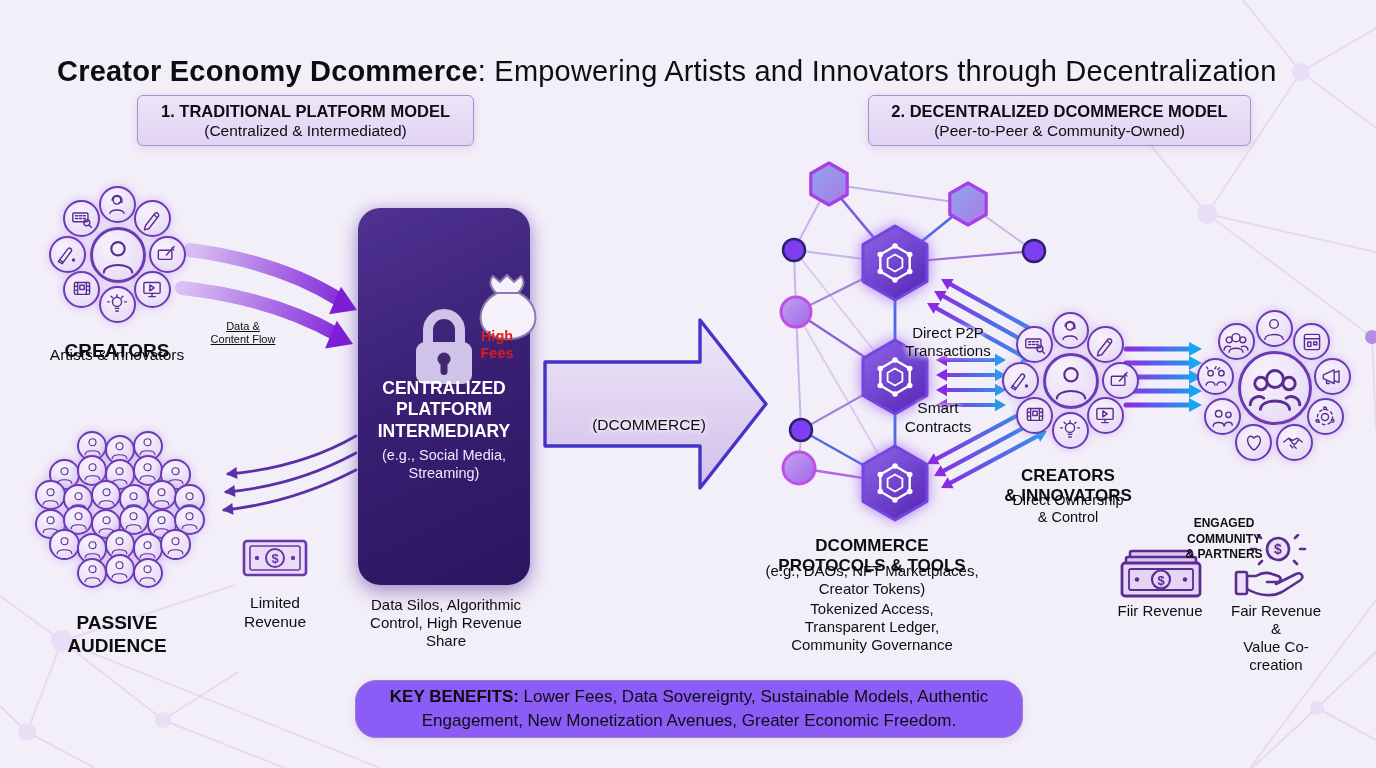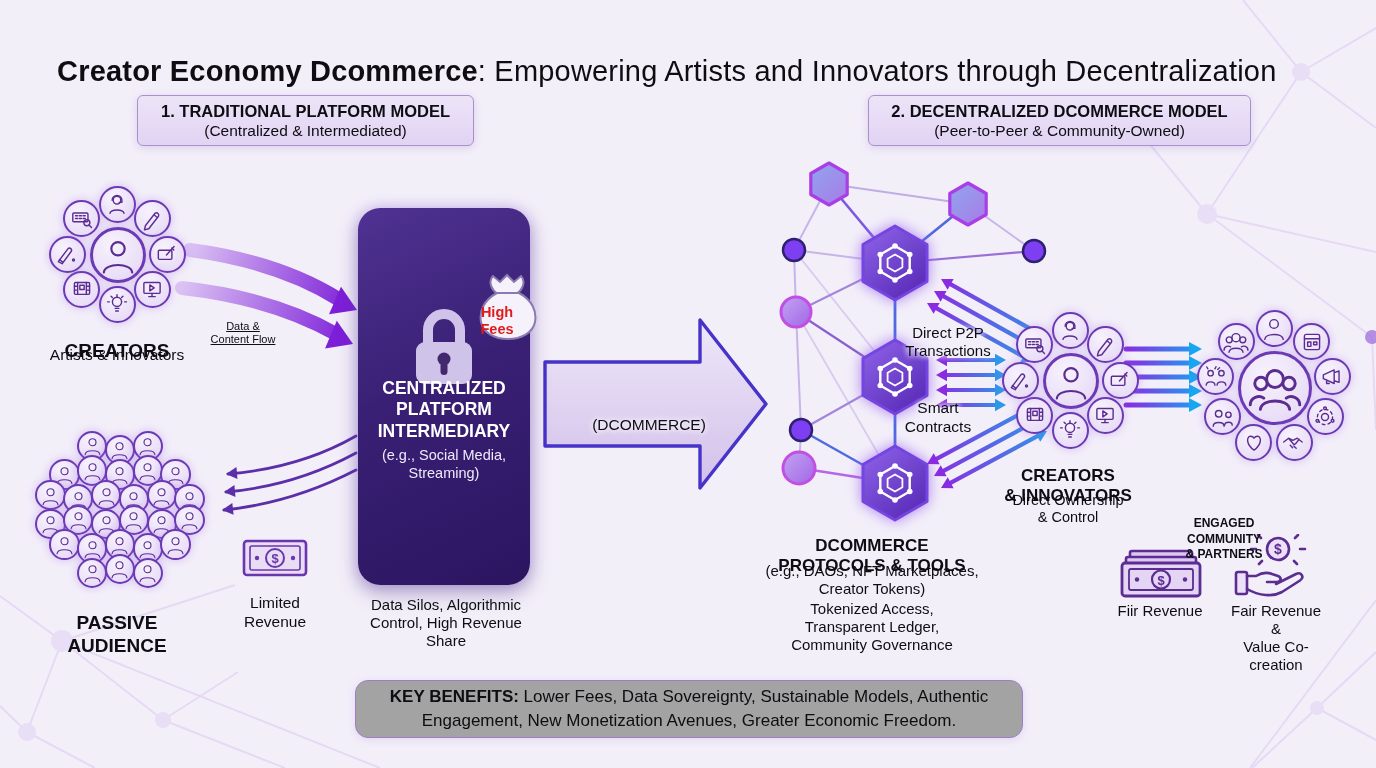--- a/index.html
+++ b/index.html
@@ -18,28 +18,28 @@
   .hbox .t2{font-size:15.5px;margin-top:1px;}
   #platform{position:absolute;left:358px;top:208px;width:172px;height:377px;border-radius:22px;z-index:3;
         background:linear-gradient(155deg,#4f3292 0%,#3a2075 45%,#2b1560 100%);
         box-shadow:0 8px 20px rgba(60,30,120,.35),0 0 14px rgba(150,110,230,.35);}
   #platform-title{position:absolute;left:0;top:170px;width:172px;text-align:center;color:#fff;
         font-weight:700;font-size:17.5px;line-height:1.22;white-space:pre-line;}
   #platform-sub{position:absolute;left:0;top:238px;width:172px;text-align:center;color:#efe9fb;
         font-size:14.5px;line-height:1.25;white-space:pre-line;}
   #lock-wrap{position:absolute;left:48px;top:96px;}
   #bag-wrap{position:absolute;left:112px;top:62px;z-index:4;}
-  #fees-lbl{position:absolute;left:139px;top:96px;width:70px;margin-left:-35px;text-align:center;
+  #fees-lbl{position:absolute;left:139px;top:120px;width:70px;margin-left:-35px;text-align:center;
         color:#e01b1b;font-weight:700;font-size:14.5px;line-height:1.15;white-space:pre-line;z-index:5;}
   .circ{position:absolute;border-radius:50%;z-index:4;display:flex;align-items:center;justify-content:center;
         background:radial-gradient(circle at 38% 30%,#f7f2fd,#e4d6f5);
         border:2.4px solid #6c39b4;color:#5b2d91;box-shadow:0 0 10px rgba(165,115,235,.4);}
   .circ svg{display:block;}
   #benefits{position:absolute;left:355px;top:680px;width:668px;height:58px;z-index:5;
-        background:#a3a3a3;border:1.6px solid #a07cc8;border-radius:13px;
+        background:#8b5cf6;border:1.6px solid #a07cc8;border-radius:21px;
         display:flex;align-items:center;justify-content:center;text-align:center;
         font-size:17px;line-height:1.42;padding:0 14px;box-sizing:border-box;
         box-shadow:0 2px 8px rgba(120,80,180,.15);}
   .iconbox{position:absolute;z-index:4;}
 </style>
 </head>
 <body>
 
 <div id="stage">
 

